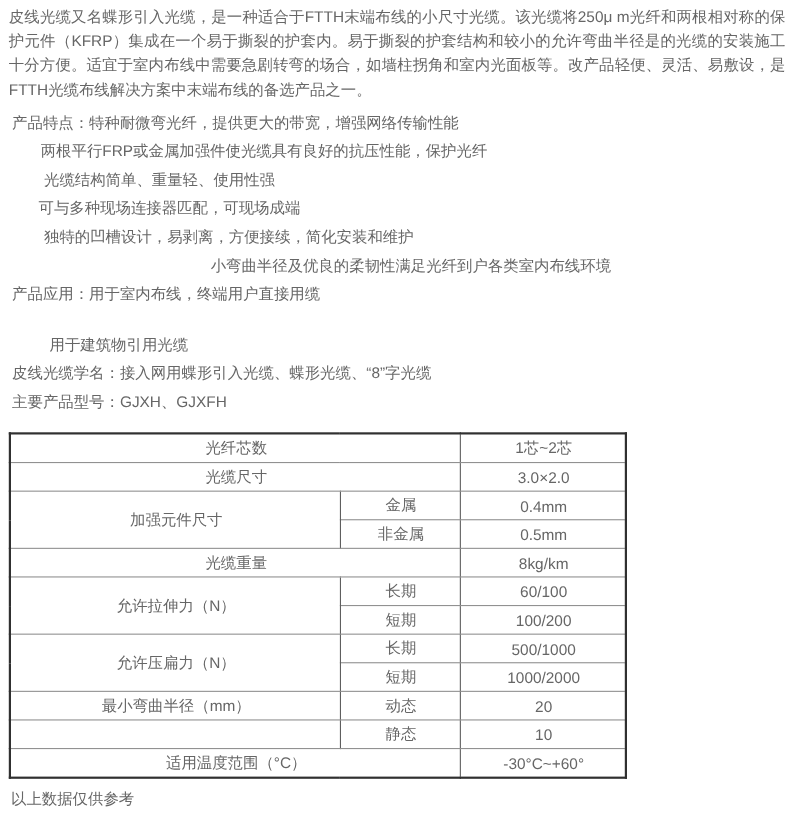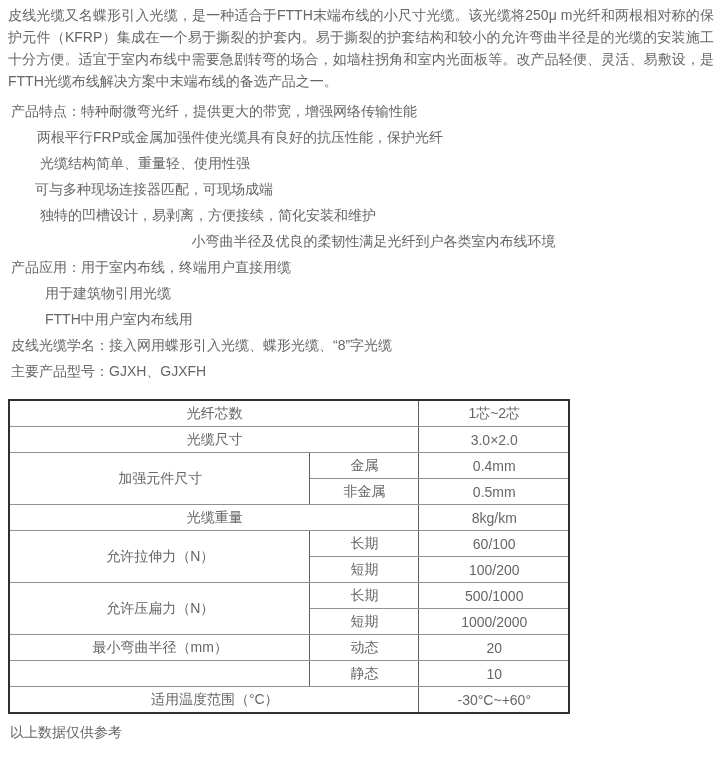--- a/index.html
+++ b/index.html
@@ -16,21 +16,21 @@
     text-align:justify;
   }
   .line{
     height:26px;line-height:26px;white-space:nowrap;
   }
   .ind-a{padding-left:3px;}
   .ind-b{padding-left:29px;}
   .ind-c{padding-left:32px;}
   .ind-d{padding-left:27px;}
   .ind-e{padding-left:25px;text-align:center;}
-  .ind-f{padding-left:37px;}
+  .ind-f{padding-left:37px;margin-top:20px;}
   table.spec{
     border-collapse:collapse;
     table-layout:fixed;
     width:562px;
     margin-top:15px;
     border:2px solid #303030;
     text-align:center;
   }
   table.spec col.c1{width:300px;}
   table.spec col.c2{width:109px;}
@@ -60,21 +60,20 @@
   <p class="intro">皮线光缆又名蝶形引入光缆，是一种适合于FTTH末端布线的小尺寸光缆。该光缆将250μ m光纤和两根相对称的保护元件（KFRP）集成在一个易于撕裂的护套内。易于撕裂的护套结构和较小的允许弯曲半径是的光缆的安装施工十分方便。适宜于室内布线中需要急剧转弯的场合，如墙柱拐角和室内光面板等。改产品轻便、灵活、易敷设，是FTTH光缆布线解决方案中末端布线的备选产品之一。</p>
 
   <div class="line ind-a">产品特点：特种耐微弯光纤，提供更大的带宽，增强网络传输性能</div>
   <div class="line ind-b">两根平行FRP或金属加强件使光缆具有良好的抗压性能，保护光纤</div>
   <div class="line ind-c">光缆结构简单、重量轻、使用性强</div>
   <div class="line ind-d">可与多种现场连接器匹配，可现场成端</div>
   <div class="line ind-c">独特的凹槽设计，易剥离，方便接续，简化安装和维护</div>
   <div class="line ind-e">小弯曲半径及优良的柔韧性满足光纤到户各类室内布线环境</div>
   <div class="line ind-a">产品应用：用于室内布线，终端用户直接用缆</div>
   <div class="line ind-f">用于建筑物引用光缆</div>
-  <div class="line ind-f">FTTH中用户室内布线用</div>
   <div class="line ind-a">皮线光缆学名：接入网用蝶形引入光缆、蝶形光缆、“8”字光缆</div>
   <div class="line ind-a">主要产品型号：GJXH、GJXFH</div>
 
   <table class="spec">
     <colgroup>
         <col class="c1">
         <col class="c2">
         <col class="c3">
       </colgroup>
     <tbody>

